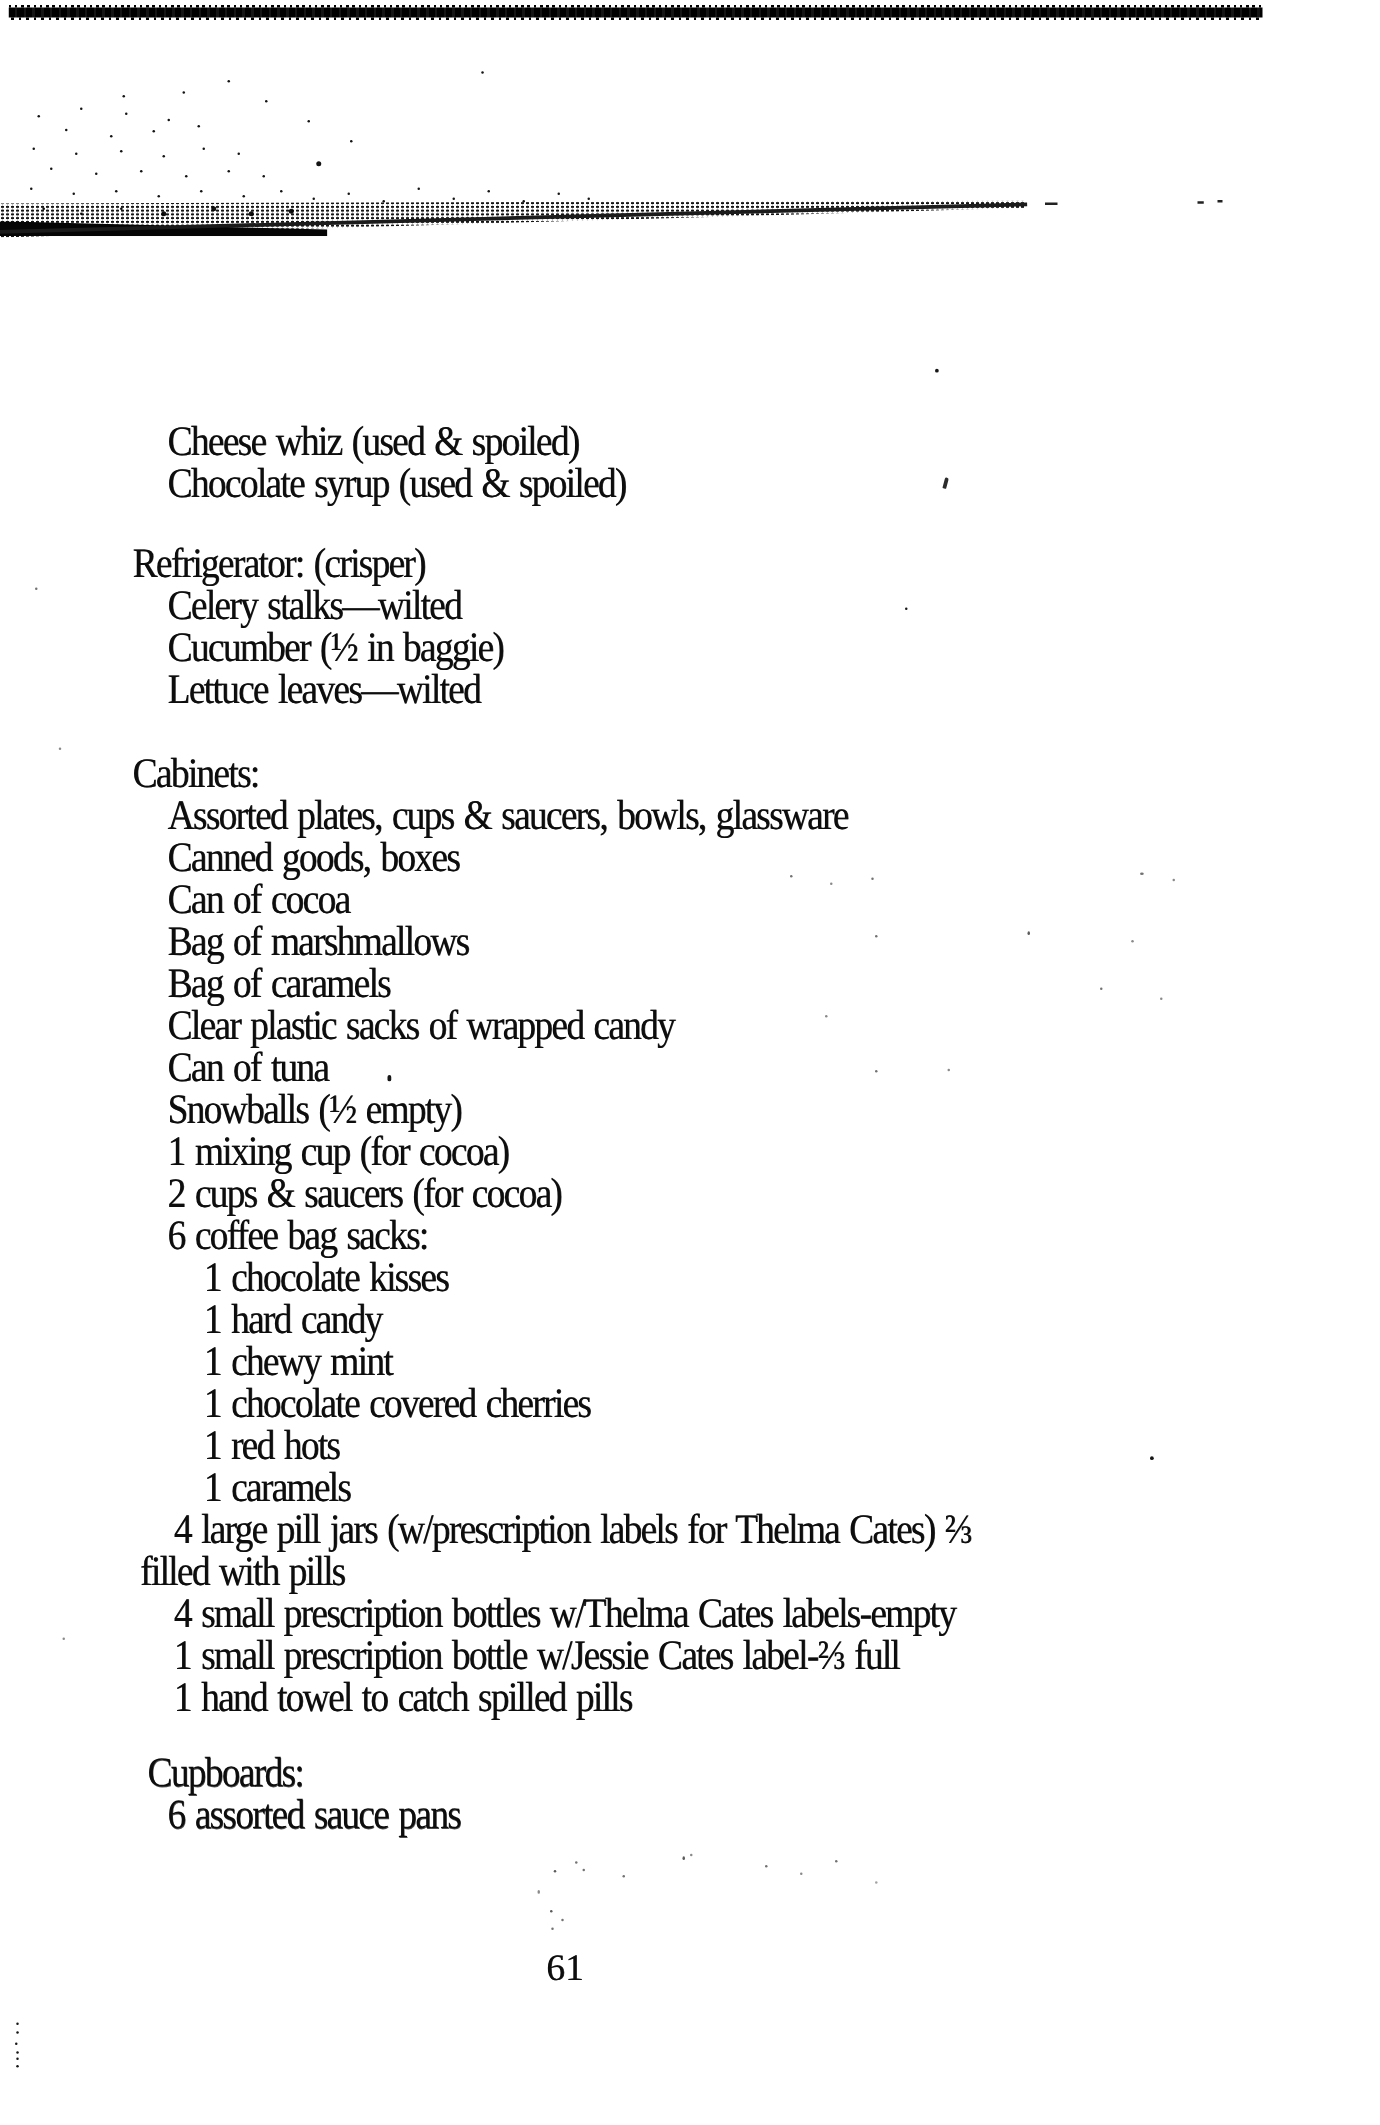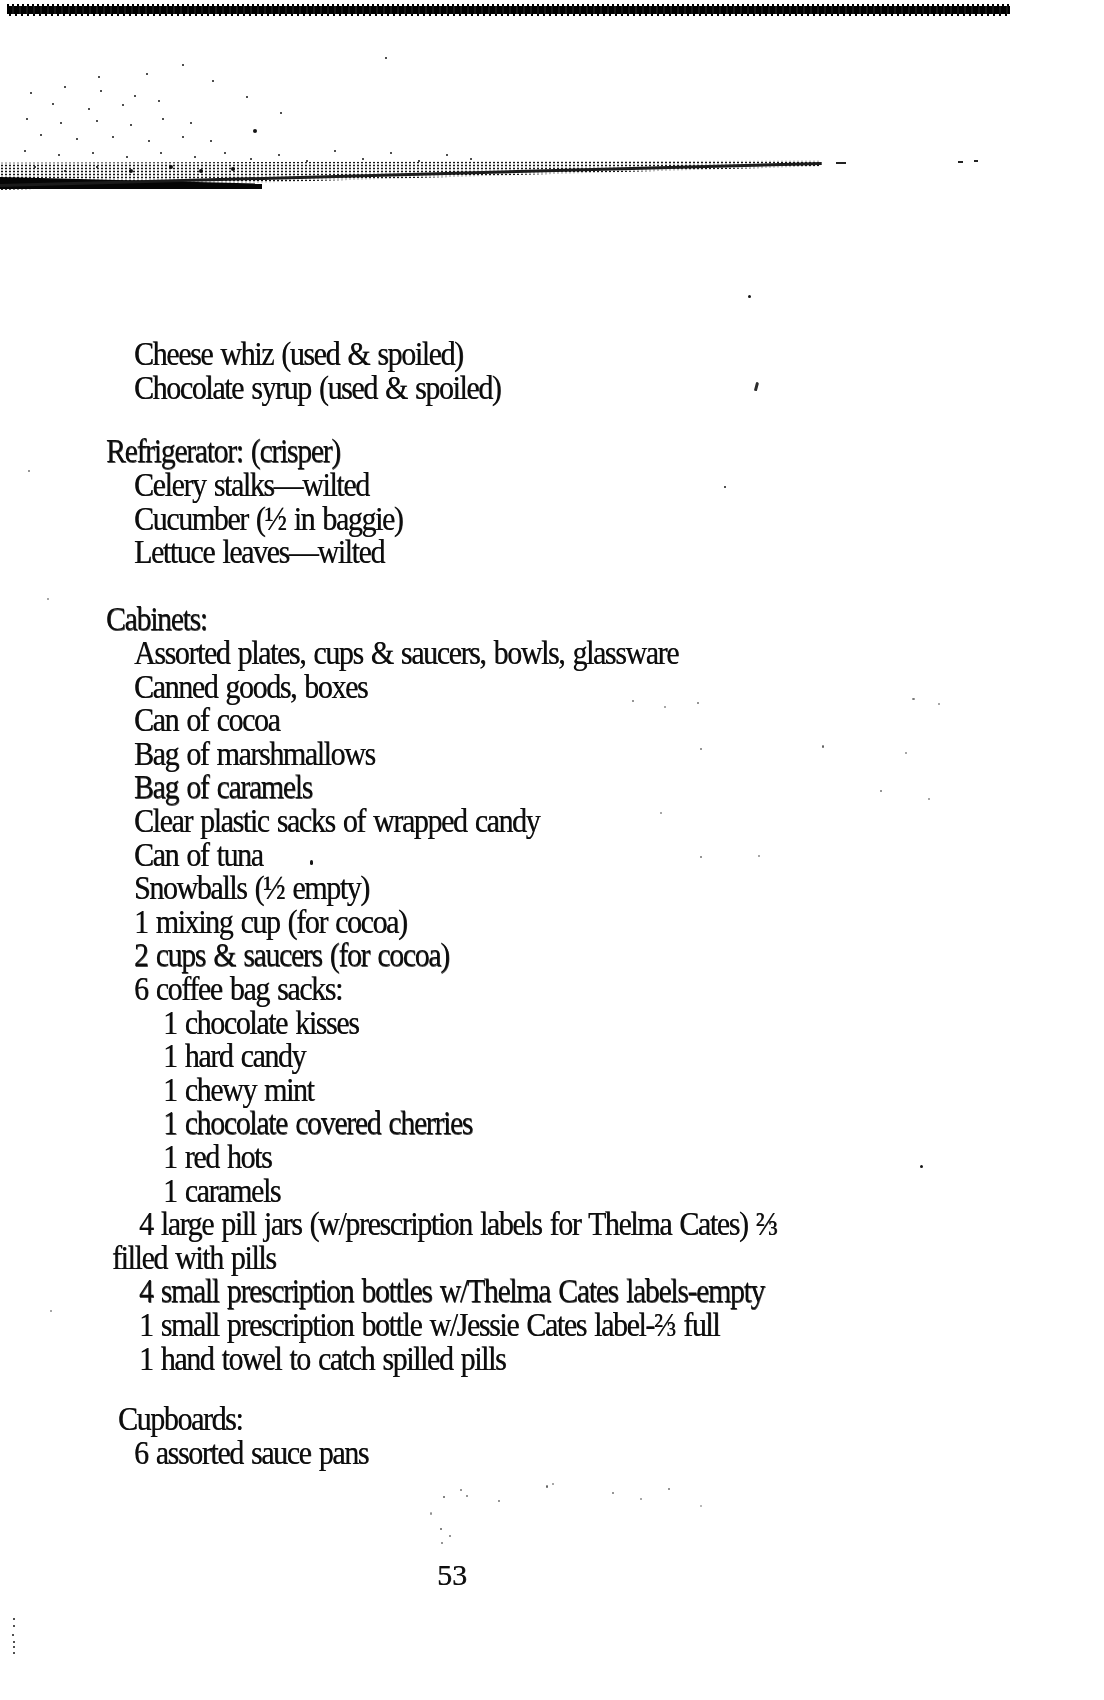--- a/index.html
+++ b/index.html
@@ -176,15 +176,15 @@
     <span class="line ind-c">4 large pill jars (w/prescription labels for Thelma Cates) ⅔</span>
     <span class="line ind-d">filled with pills</span>
     <span class="line ind-c">4 small prescription bottles w/Thelma Cates labels-empty</span>
     <span class="line ind-c">1 small prescription bottle w/Jessie Cates label-⅔ full</span>
     <span class="line ind-c">1 hand towel to catch spilled pills</span>
 
     <span class="line heading heading-cup gap-c">Cupboards:</span>
     <span class="line ind-a">6 assorted sauce pans</span>
   </main>
 
-  <div class="page-number">53</div>
+  <div class="page-number">61</div>
 
 </div>
 
 </body></html>

